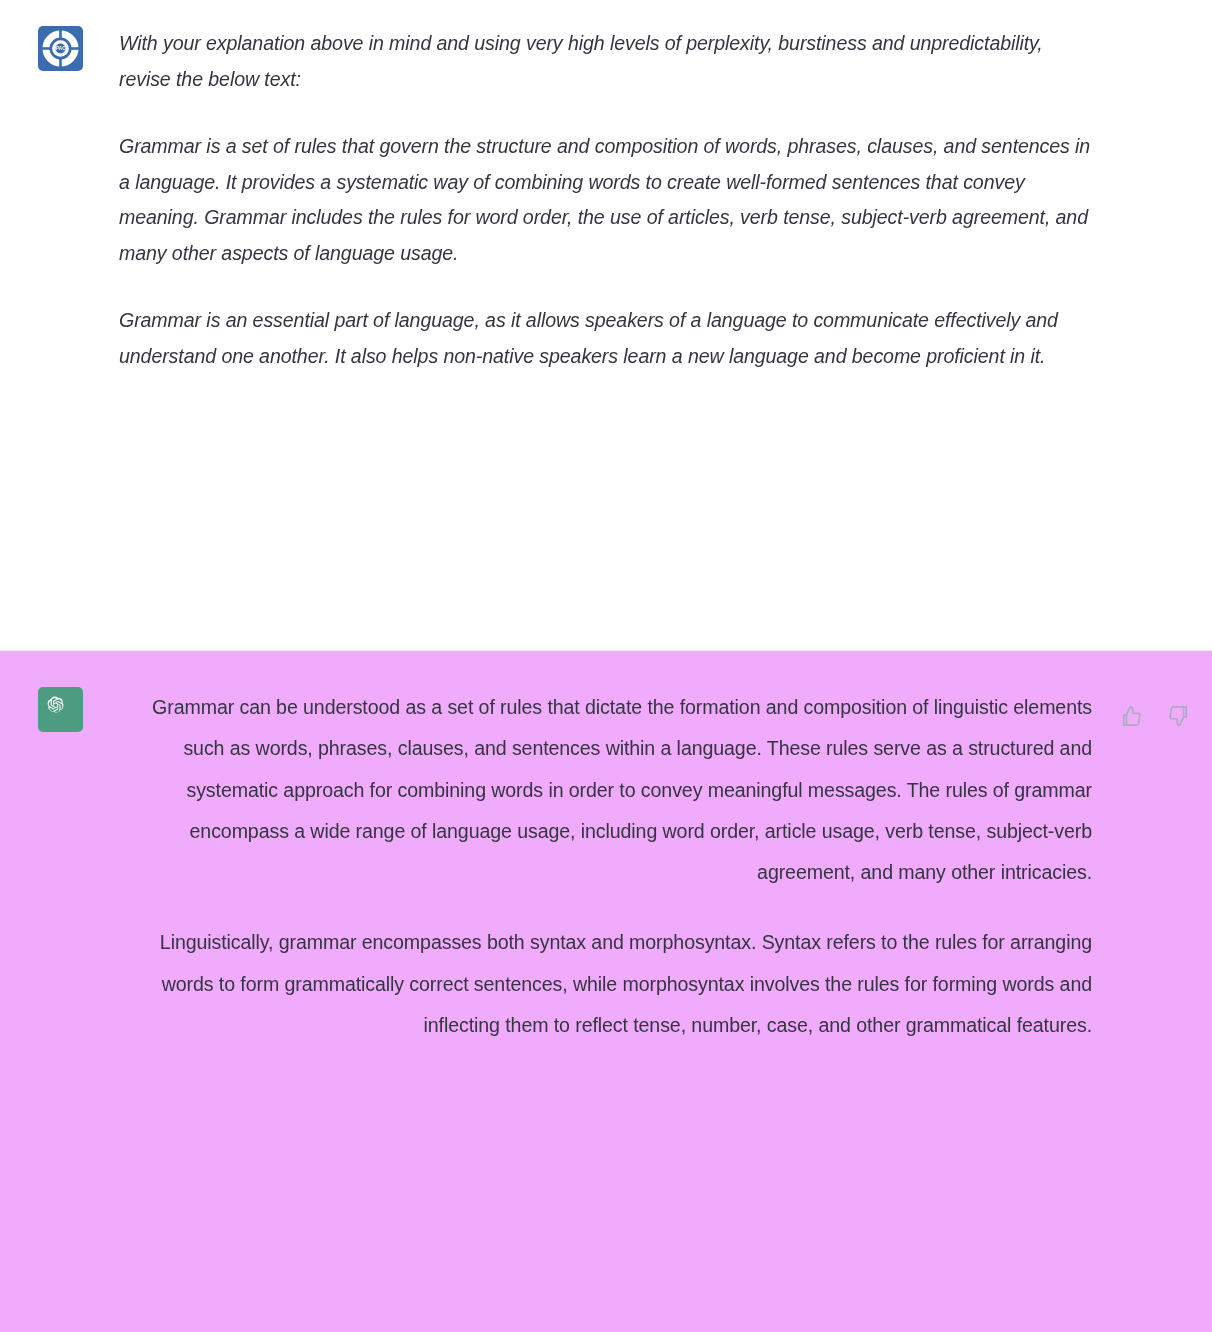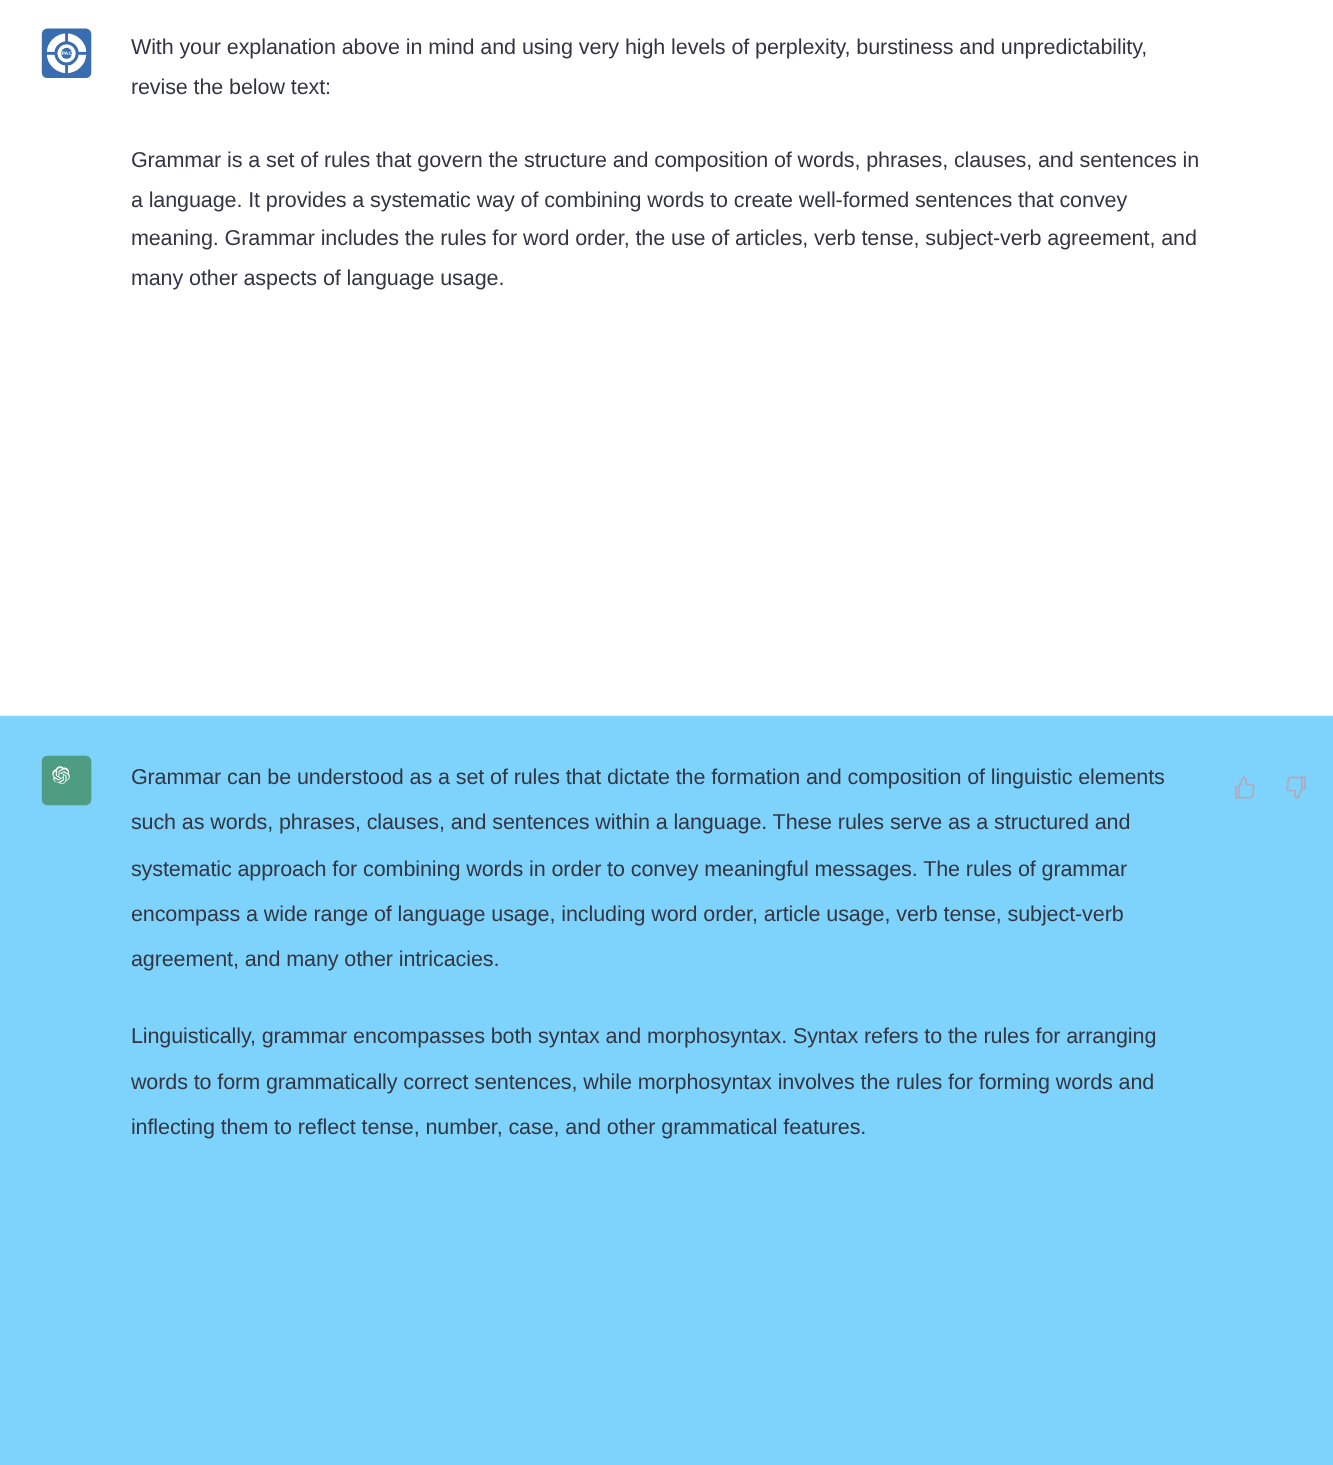--- a/index.html
+++ b/index.html
@@ -29,24 +29,25 @@
     position: relative;
   }
 
   .msg-user {
     background: #ffffff;
     padding: 26px 0 30px 0;
     min-height: 650px;
   }
 
   .msg-assistant {
-    background: #7dd3fc;
+    background: #f0abfc;
     border-top: 1px solid #ececf1;
     padding: 36px 0 40px 0;
     min-height: 682px;
+    text-align: right;
   }
 
   
   .avatar-col {
     width: 119px;
     flex: 0 0 119px;
     display: flex;
     justify-content: flex-start;
     padding-left: 38px;
     box-sizing: border-box;
@@ -78,20 +79,21 @@
   .body-col p {
     margin: 0;
     color: #343541;
     letter-spacing: -0.1px;
   }
 
   .msg-user .body-col p {
     font-size: 19.6px;
     line-height: 35.5px;
     max-width: 975px;
+    font-style: italic;
   }
 
   .msg-user .body-col p + p {
     margin-top: 32px;
   }
 
   .msg-assistant .body-col p {
     font-size: 19.6px;
     line-height: 41.3px;
     max-width: 975px;
@@ -146,20 +148,21 @@
           <circle cx="22.5" cy="22.5" r="8.3" fill="#ffffff"></circle>
           <circle cx="22.5" cy="22.5" r="5.0" fill="#3a6cb0"></circle>
           <text x="22.5" y="24.2" text-anchor="middle" fill="#ffffff" font-family="'Liberation Sans', sans-serif" font-size="4.6" font-weight="bold" letter-spacing="0.1">OPACE</text>
         </svg>
       </div>
     </div>
 
     <div class="body-col">
       <p>With your explanation above in mind and using very high levels of perplexity, burstiness and unpredictability, revise the below text:</p>
       <p>Grammar is a set of rules that govern the structure and composition of words, phrases, clauses, and sentences in a language. It provides a systematic way of combining words to create well-formed sentences that convey meaning. Grammar includes the rules for word order, the use of articles, verb tense, subject-verb agreement, and many other aspects of language usage.</p>
+      <p>Grammar is an essential part of language, as it allows speakers of a language to communicate effectively and understand one another. It also helps non-native speakers learn a new language and become proficient in it.</p>
     </div>
   </div>
 
   <div class="msg msg-assistant">
 
     <div class="avatar-col">
       <div class="avatar avatar-assistant">
         <svg width="45" height="45" viewBox="0 0 45 45">
           <g transform="translate(9.5,9.5) scale(0.0505)">
             <path fill="#ffffff" d="M297.06 130.97c7.26-21.79 4.76-45.66-6.85-65.48-17.46-30.4-52.56-46.04-86.84-38.68C187.98 9.4 165.65-.04 142.42 0 107.4-.08 76.34 22.48 65.56 55.8c-22.52 4.62-41.95 18.72-53.32 38.74-17.56 30.32-13.54 68.49 9.94 94.44-7.26 21.79-4.76 45.66 6.85 65.48 17.46 30.4 52.56 46.04 86.84 38.68 15.25 17.18 37.16 26.98 60.13 26.85 35.04.09 66.11-22.49 76.89-55.84 22.52-4.62 41.95-18.72 53.32-38.74 17.54-30.32 13.52-68.47-9.95-94.42zM177.6 311.53c-14.02.02-27.6-4.89-38.37-13.88.49-.26 1.34-.73 1.89-1.07l63.72-36.8c3.26-1.85 5.26-5.32 5.24-9.07v-89.83l26.93 15.55c.29.14.48.42.52.74v74.39c-.04 33.08-26.83 59.9-59.93 59.97zM48.7 256.47c-7.02-12.13-9.55-26.35-7.15-40.15.47.28 1.3.79 1.89 1.13l63.72 36.8c3.23 1.89 7.23 1.89 10.47 0l77.79-44.92v31.1c.02.32-.13.63-.38.83l-64.41 37.19c-28.69 16.52-65.33 6.7-81.92-21.95zM31.93 117.4c7-12.15 18.05-21.44 31.21-26.28 0 .55-.03 1.52-.03 2.2v73.61c-.02 3.74 1.98 7.21 5.23 9.06l77.79 44.91-26.93 15.55c-.27.18-.61.21-.91.08l-64.42-37.22c-28.63-16.58-38.45-53.21-21.94-81.9zm221.26 51.49l-77.79-44.92 26.93-15.54c.27-.18.61-.21.91-.08l64.42 37.19c28.68 16.57 38.51 53.26 21.94 81.94-7.01 12.13-18.05 21.42-31.2 26.27v-75.8c.03-3.74-1.96-7.2-5.2-9.06zm26.8-40.34c-.47-.29-1.3-.79-1.89-1.13l-63.72-36.8c-3.23-1.89-7.23-1.89-10.47 0l-77.79 44.92v-31.1c-.02-.32.13-.63.38-.83l64.41-37.16c28.69-16.55 65.37-6.7 81.91 22 6.98 12.11 9.51 26.31 7.16 40.1zm-168.51 55.43l-26.94-15.55c-.29-.14-.48-.42-.52-.74v-74.39c.02-33.12 26.89-59.96 60.01-59.94 14 0 27.56 4.92 38.32 13.88-.49.26-1.33.73-1.89 1.07l-63.72 36.8c-3.26 1.85-5.26 5.31-5.24 9.06l-.02 89.79zm14.63-31.54l34.65-20.01 34.65 20v40.01l-34.65 20-34.65-20v-40z"></path>

